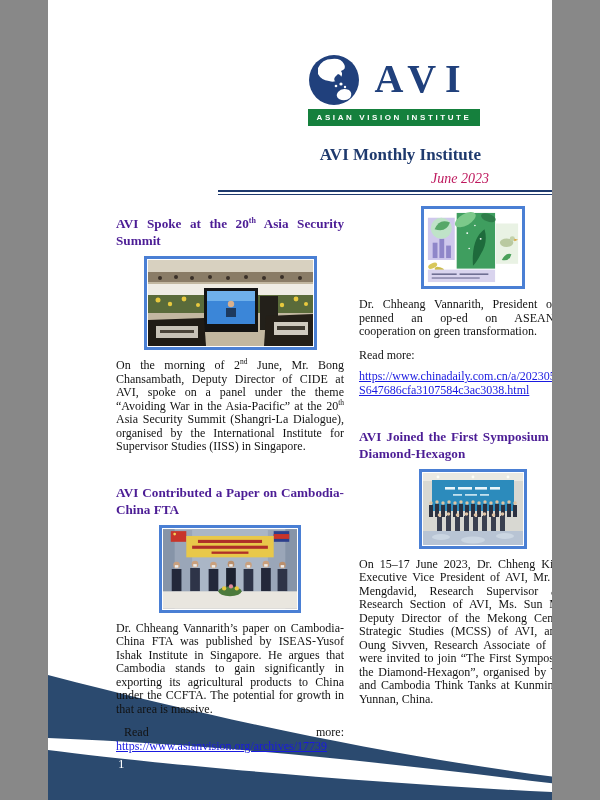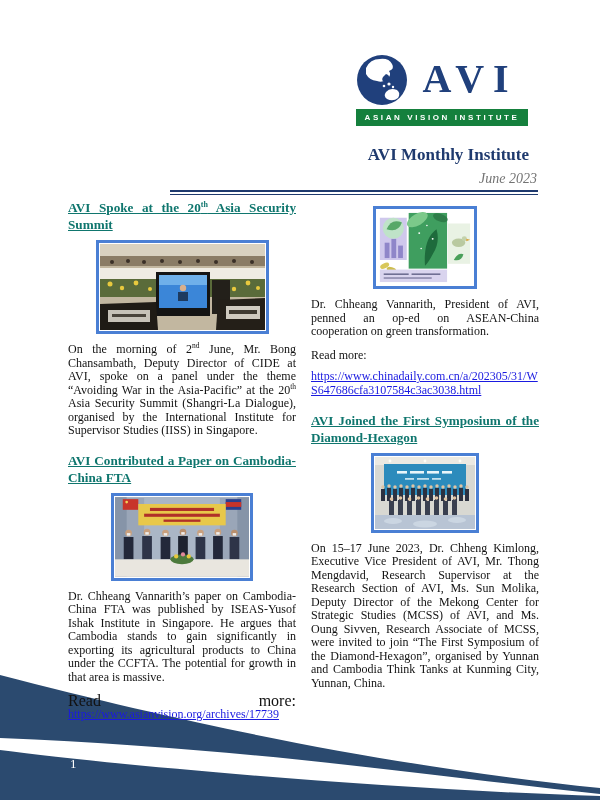--- a/index.html
+++ b/index.html
@@ -1,17 +1,17 @@
 <!DOCTYPE html>
 <html><head>
 <meta charset="utf-8">
 <style>
   html,body{margin:0;padding:0;background:#888;}
   .page{
-    position:relative;width:600px;height:800px;background:#ffffff;
+    position:relative;width:504px;height:800px;background:#ffffff;
     margin:0 auto;overflow:hidden;
     font-family:"Liberation Serif", serif;color:#121212;
   }
   
   .logo{position:absolute;top:54px;right:72px;width:172px;z-index:2;}
   .logo-row{display:flex;align-items:flex-start;}
   .logo-globe{width:52px;height:52px;flex:0 0 52px;}
   .logo-acronym{
     flex:1;text-align:center;font-weight:bold;font-size:40px;line-height:50px;
     letter-spacing:9px;color:#20407c;font-family:"Liberation Serif",serif;
@@ -21,43 +21,43 @@
     margin-top:3px;background:#15803d;color:#ffffff;height:17px;
     font-family:"Liberation Sans",sans-serif;font-weight:bold;font-size:8px;
     letter-spacing:2.6px;text-align:center;line-height:17px;white-space:nowrap;
   }
   .nl-title{
     position:absolute;top:145px;right:71px;z-index:2;
     font-weight:bold;font-size:17px;color:#1f3a6e;
   }
   .issue-date{
     position:absolute;top:171px;right:63px;z-index:2;
-    font-style:italic;font-size:14px;color:#737373;
+    font-style:italic;font-size:14px;color:#be185d;
   }
   .double-rule{
     position:absolute;top:190px;left:170px;width:368px;height:2px;z-index:2;
     border-top:2.5px solid #1f3a6e;border-bottom:1.3px solid #1f3a6e;
   }
   
   .columns{position:absolute;top:199px;left:68px;width:472px;display:flex;gap:15px;z-index:1;}
   .col{width:228px;}
   .headline{
-    margin:0 0 4px 0;font-size:13.2px;line-height:17px;font-weight:bold;
-    color:#0f766e;text-decoration:underline;text-align:justify;cursor:pointer;
+    margin:16px 0 4px 0;font-size:13.2px;line-height:17px;font-weight:bold;
+    color:#4c1d95;text-align:justify;cursor:pointer;
   }
   .headline sup{font-size:8px;line-height:0;}
   .body-text{margin:4px 0 0 0;font-size:12px;line-height:13.5px;text-align:justify;}
   .body-text sup{font-size:7.5px;line-height:0;}
   .photo{
     display:block;margin:7px auto 9px auto;border:3px solid #4a7fd4;
     background:#fff;padding:1px;
   }
   .photo svg{display:block;}
   .readmore-row{
-    margin:10px 0 0 0;font-size:16px;line-height:13.5px;
+    margin:10px 0 0 8px;font-size:12px;line-height:13.5px;
     display:flex;justify-content:space-between;
   }
   .readmore-plain{margin:10px 0 8px 0;font-size:12px;line-height:13.5px;}
   .url-link{
     display:block;margin:0;font-size:12px;line-height:13.8px;color:#1a1ae0;
     text-decoration:underline;word-break:break-all;cursor:pointer;
   }
   .spacer16{height:14px;}
   
   .swoosh{position:absolute;left:0;bottom:0;width:600px;height:130px;z-index:0;}

